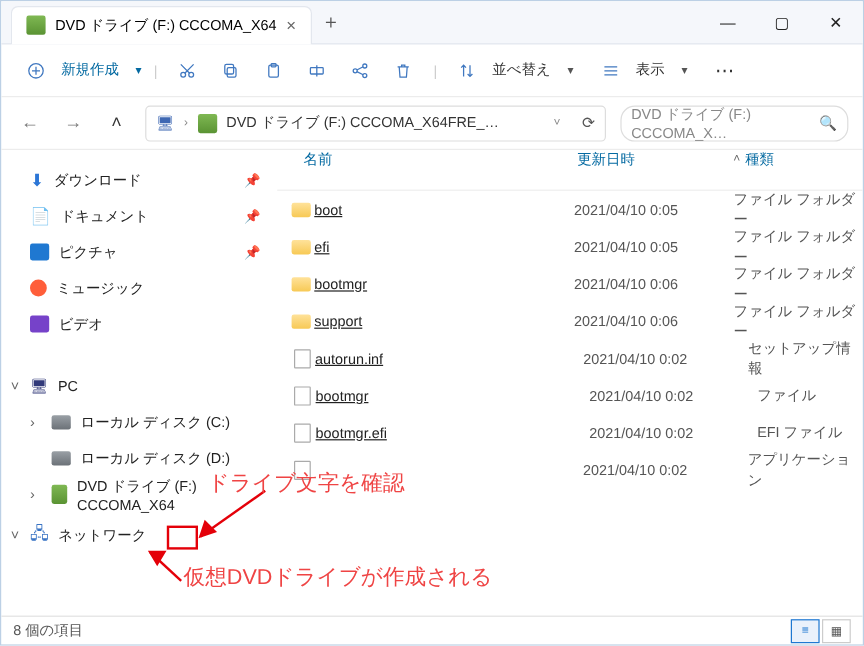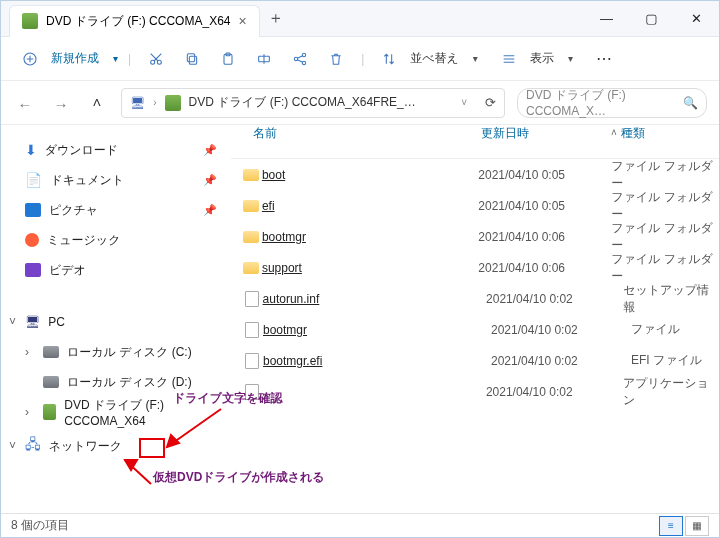--- a/index.html
+++ b/index.html
@@ -51,21 +51,21 @@
   .fic { width: 22px; display: flex; align-items: center; justify-content: center; }
   .fld { width: 16px; height: 12px; background: linear-gradient(#ffe29a,#f7c955); border-radius: 2px; display: inline-block; }
   .file-ic { width: 14px; height: 16px; border: 1px solid #aaa; background: #fff; display: inline-block; border-radius: 1px; }
   .fname { width: 228px; color: #222; text-decoration: underline; }
   .fdate { width: 140px; color: #555; }
   .ftype { color: #555; }
   .status { position: absolute; bottom: 0; left: 0; right: 0; height: 24px; border-top: 1px solid #e2e2e2; display: flex; align-items: center; padding: 0 10px; color: #555; }
   .viewbtns { margin-left: auto; display: flex; gap: 2px; }
   .vb { width: 24px; height: 20px; border: 1px solid #ccc; display: flex; align-items: center; justify-content: center; font-size: 10px; }
   .vb.active { border-color: #1f78d1; color: #1f78d1; background: #eaf1fb; }
-  .anno { position: absolute; color: #701a75; font-weight: bold; font-size: 12px; pointer-events: none; z-index: 10; }
+  .anno { position: absolute; color: #ef4444; font-weight: normal; font-size: 18px; pointer-events: none; z-index: 10; }
   .anno-box { position: absolute; border: 2px solid #e40009; width: 26px; height: 20px; z-index: 9; pointer-events: none; }
   svg.anno-arrow { position: absolute; z-index: 9; pointer-events: none; stroke: #e40009; fill: #e40009; stroke-width: 2;}
 </style>
 </head>
 <body>
 
 <div class="titlebar">
   <div class="tab">
     <span class="tab-icon"></span>
     <span>DVD ドライブ (F:) CCCOMA_X64</span>

